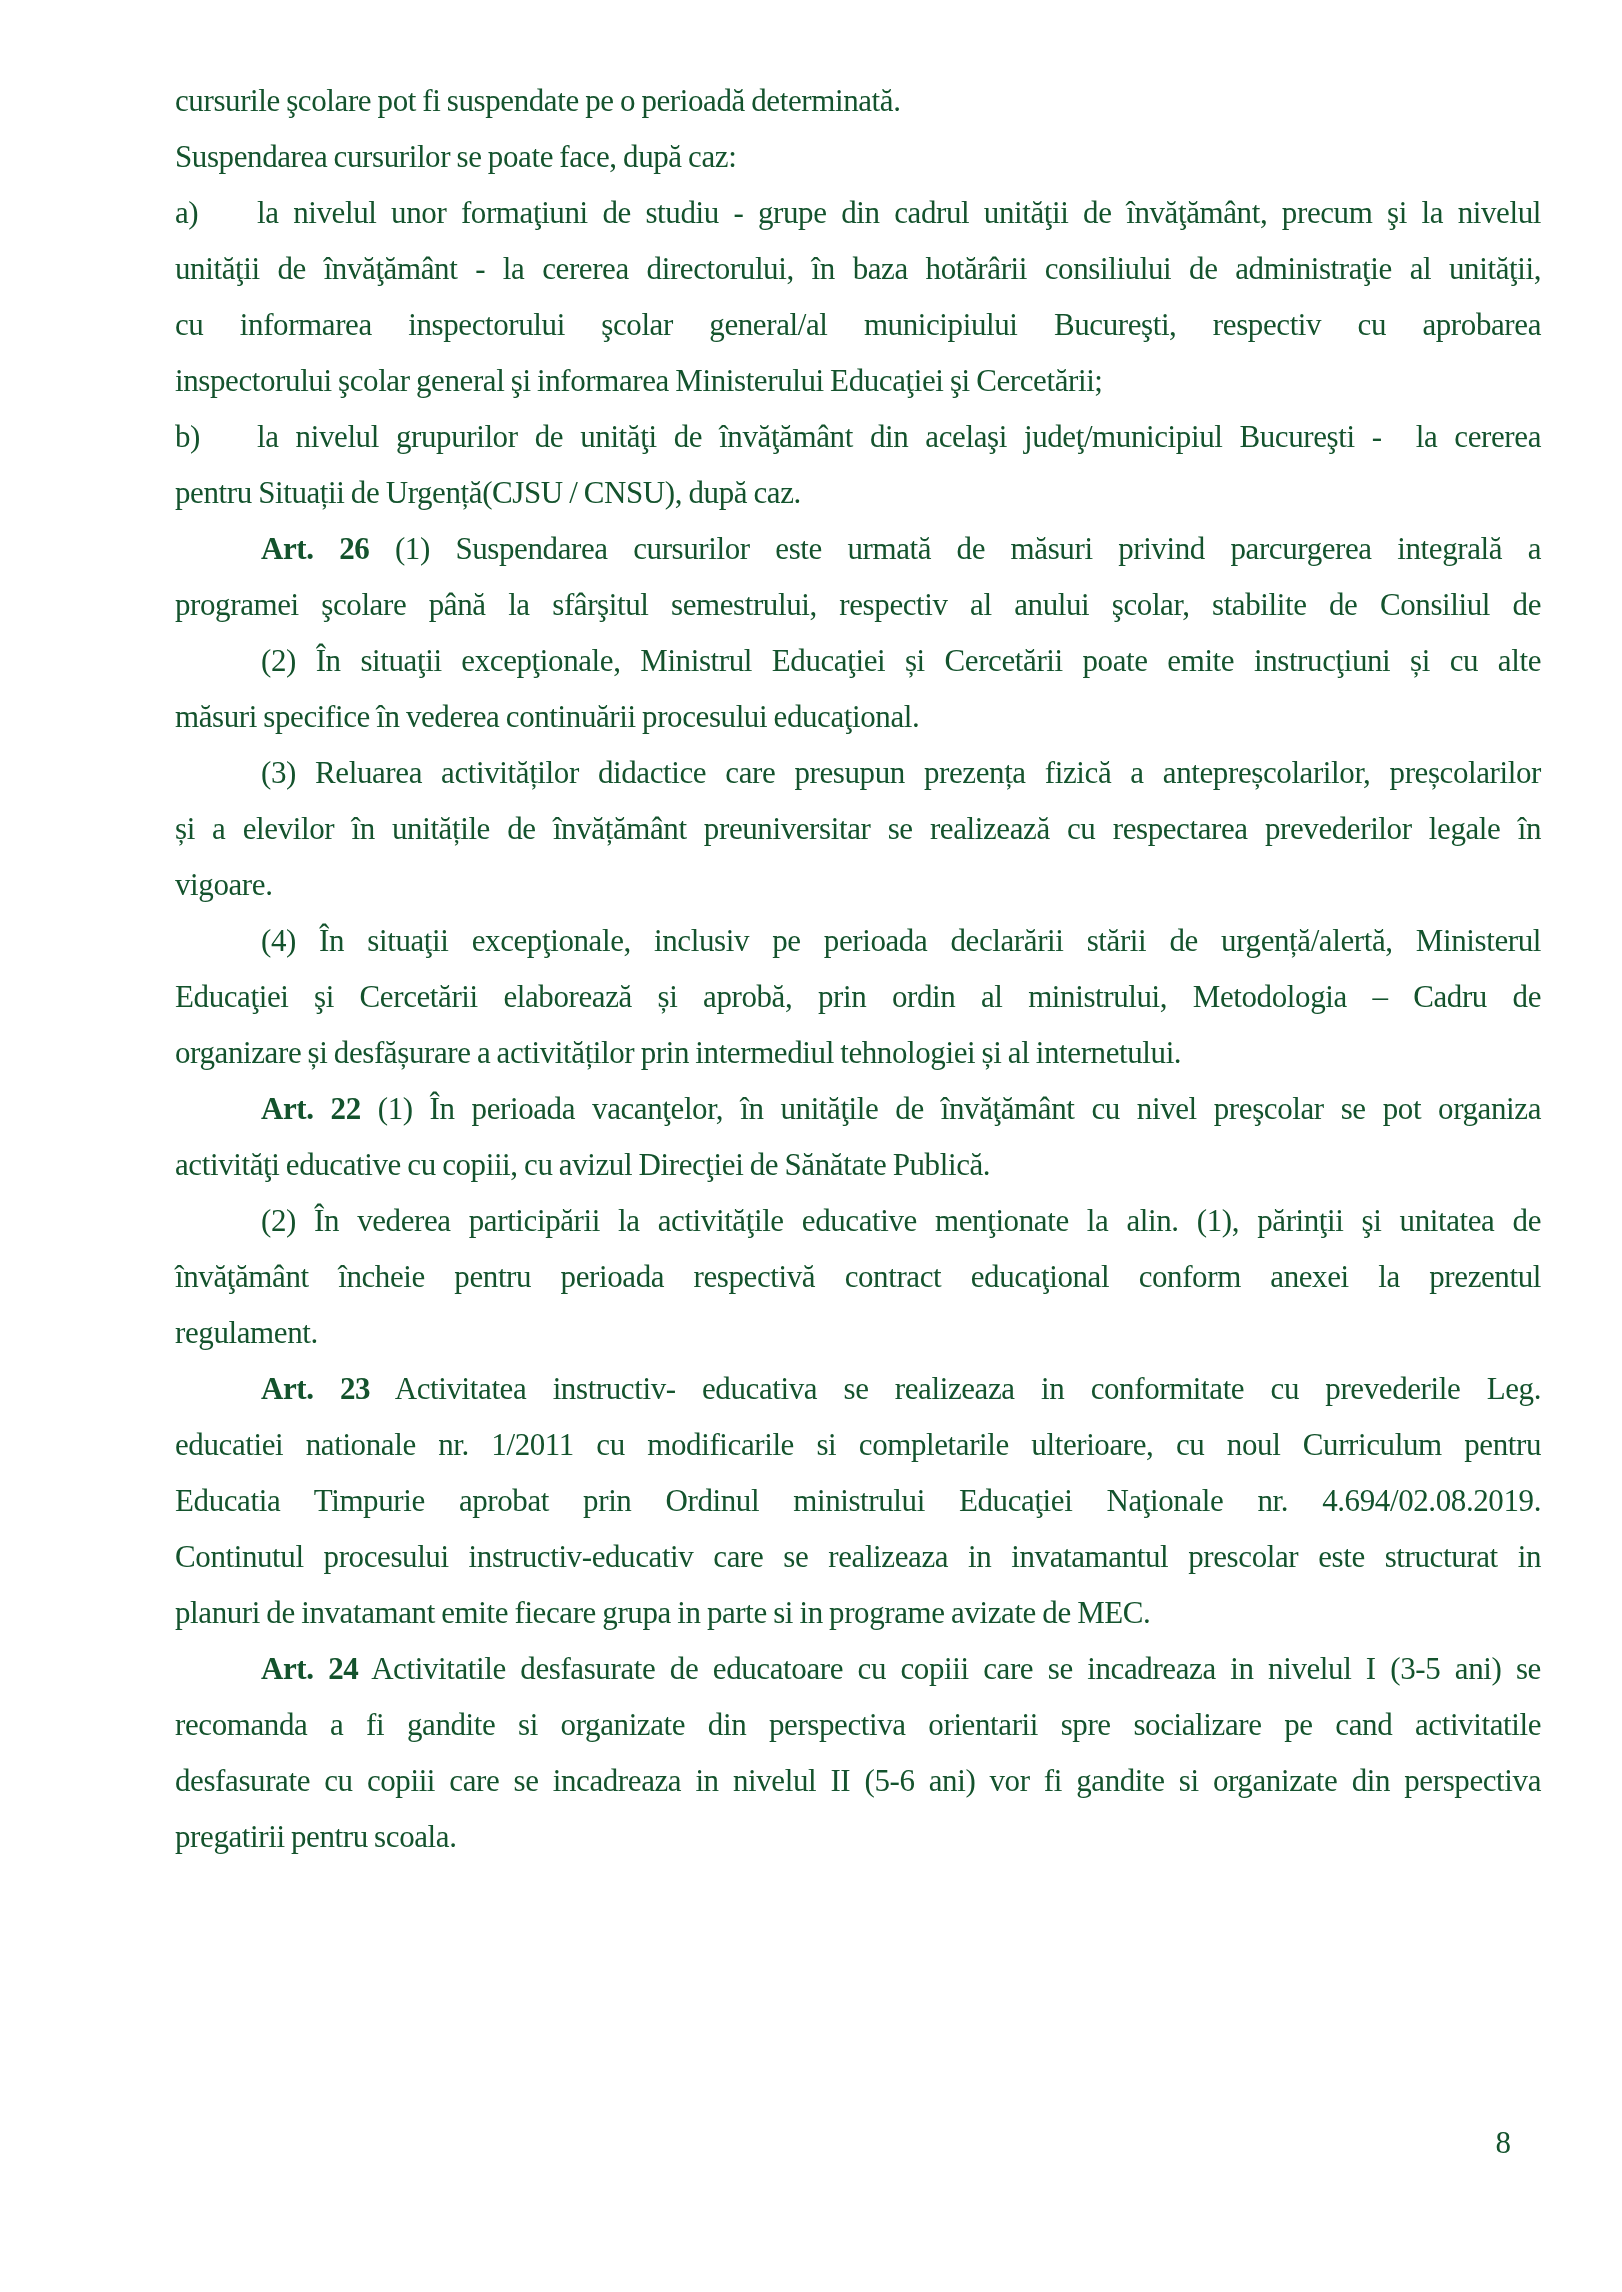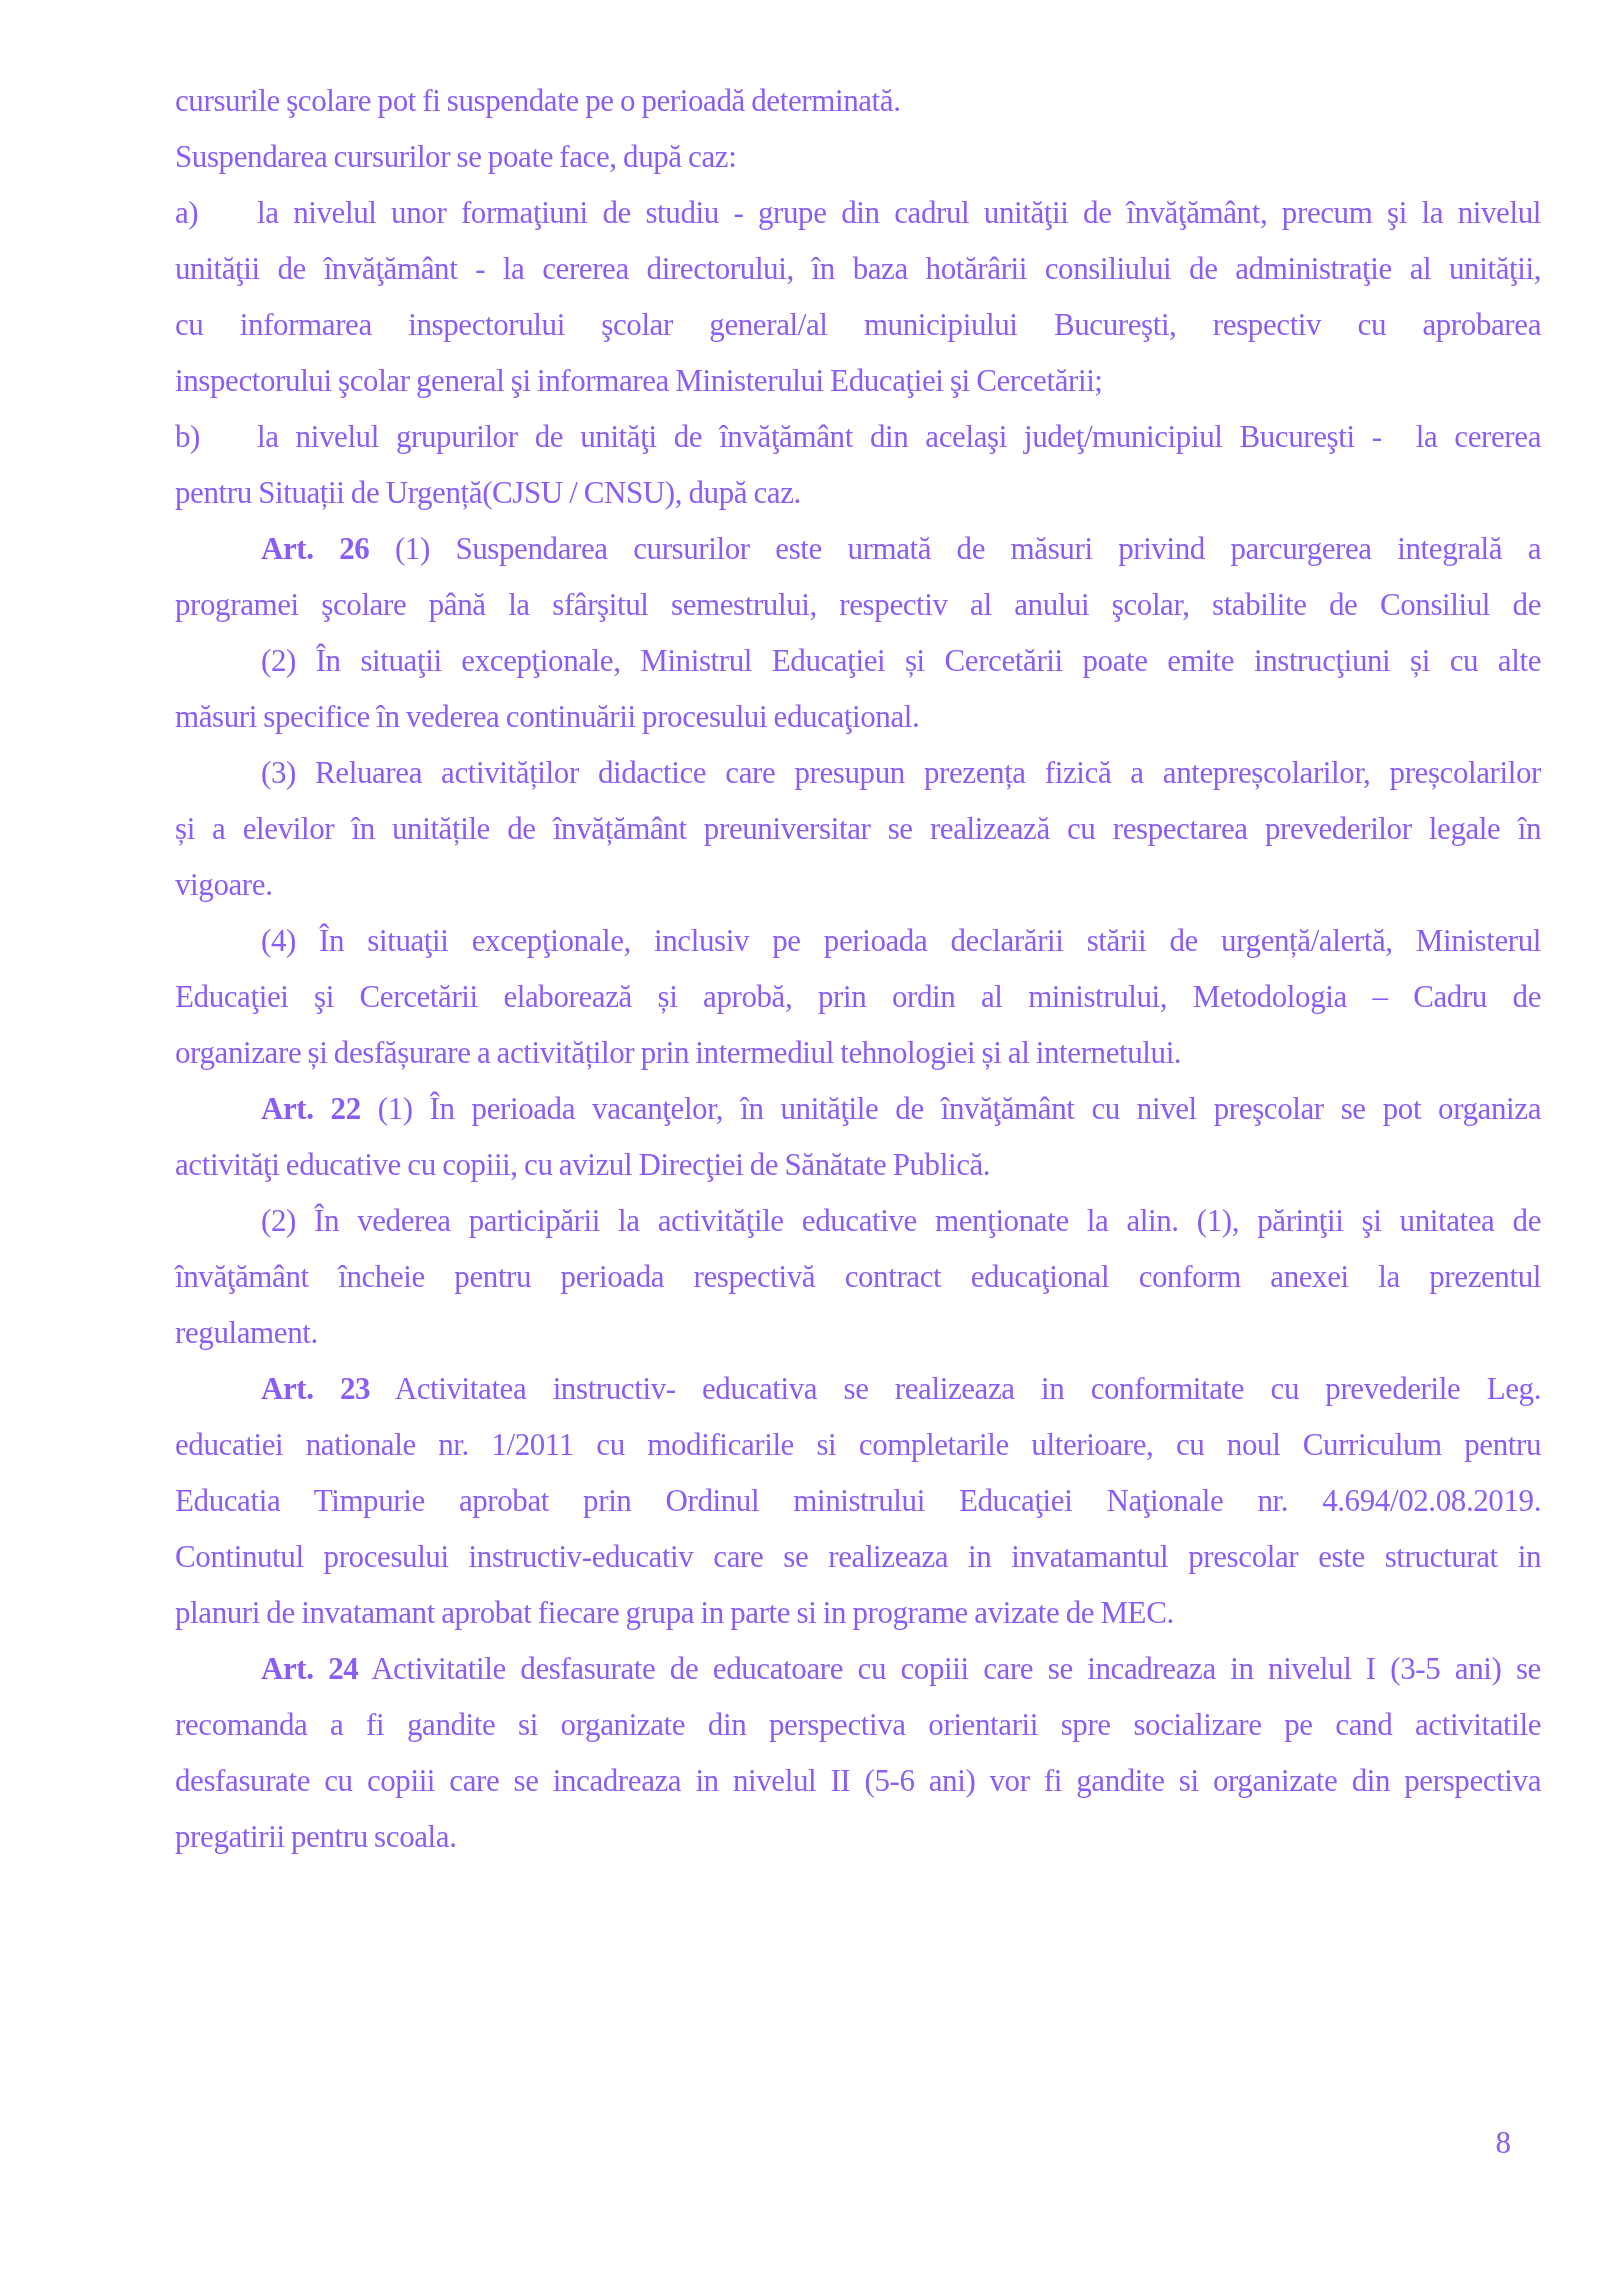--- a/index.html
+++ b/index.html
@@ -5,21 +5,21 @@
   html, body {
     margin: 0;
     padding: 0;
     background: #ffffff;
   }
   .page {
     position: relative;
     width: 1622px;
     height: 2293px;
     background: #ffffff;
-    color: #8b5cf6;
+    color: #14532d;
     font-family: "Liberation Serif", "DejaVu Serif", serif;
     overflow: hidden;
   }
   .text-block {
     position: absolute;
     left: 175px;
     top: 73px;
     width: 1366px;
   }
   .line {
@@ -81,21 +81,21 @@
       <div class="line end"><span>organizare și desfășurare a activităților prin intermediul tehnologiei și al internetului.</span></div>
       <div class="line ind"><span class="bold">Art. 22</span><span> (1) În perioada vacanţelor, în unităţile de învăţământ cu nivel preşcolar se pot organiza</span></div>
       <div class="line end"><span>activităţi educative cu copiii, cu avizul Direcţiei de Sănătate Publică.</span></div>
       <div class="line ind"><span>(2) În vederea participării la activităţile educative menţionate la alin. (1), părinţii şi unitatea de</span></div>
       <div class="line"><span>învăţământ încheie pentru perioada respectivă contract educaţional conform anexei la prezentul</span></div>
       <div class="line end"><span>regulament.</span></div>
       <div class="line ind"><span class="bold">Art. 23</span><span> Activitatea instructiv- educativa se realizeaza in conformitate cu prevederile Leg.</span></div>
       <div class="line"><span>educatiei nationale nr. 1/2011 cu modificarile si completarile ulterioare, cu noul Curriculum pentru</span></div>
       <div class="line"><span>Educatia Timpurie aprobat prin Ordinul ministrului Educaţiei Naţionale nr. 4.694/02.08.2019.</span></div>
       <div class="line"><span>Continutul procesului instructiv-educativ care se realizeaza in invatamantul prescolar este structurat in</span></div>
-      <div class="line end"><span>planuri de invatamant aprobat fiecare grupa in parte si in programe avizate de MEC.</span></div>
+      <div class="line end"><span>planuri de invatamant emite fiecare grupa in parte si in programe avizate de MEC.</span></div>
       <div class="line ind"><span class="bold">Art. 24</span><span> Activitatile desfasurate de educatoare cu copiii care se incadreaza in nivelul I (3-5 ani) se</span></div>
       <div class="line"><span>recomanda a fi gandite si organizate din perspectiva orientarii spre socializare pe cand activitatile</span></div>
       <div class="line"><span>desfasurate cu copiii care se incadreaza in nivelul II (5-6 ani) vor fi gandite si organizate din perspectiva</span></div>
       <div class="line end"><span>pregatirii pentru scoala.</span></div>
     </div>
   <div class="page-number">8</div>
 </div>
 
 
 </body></html>

